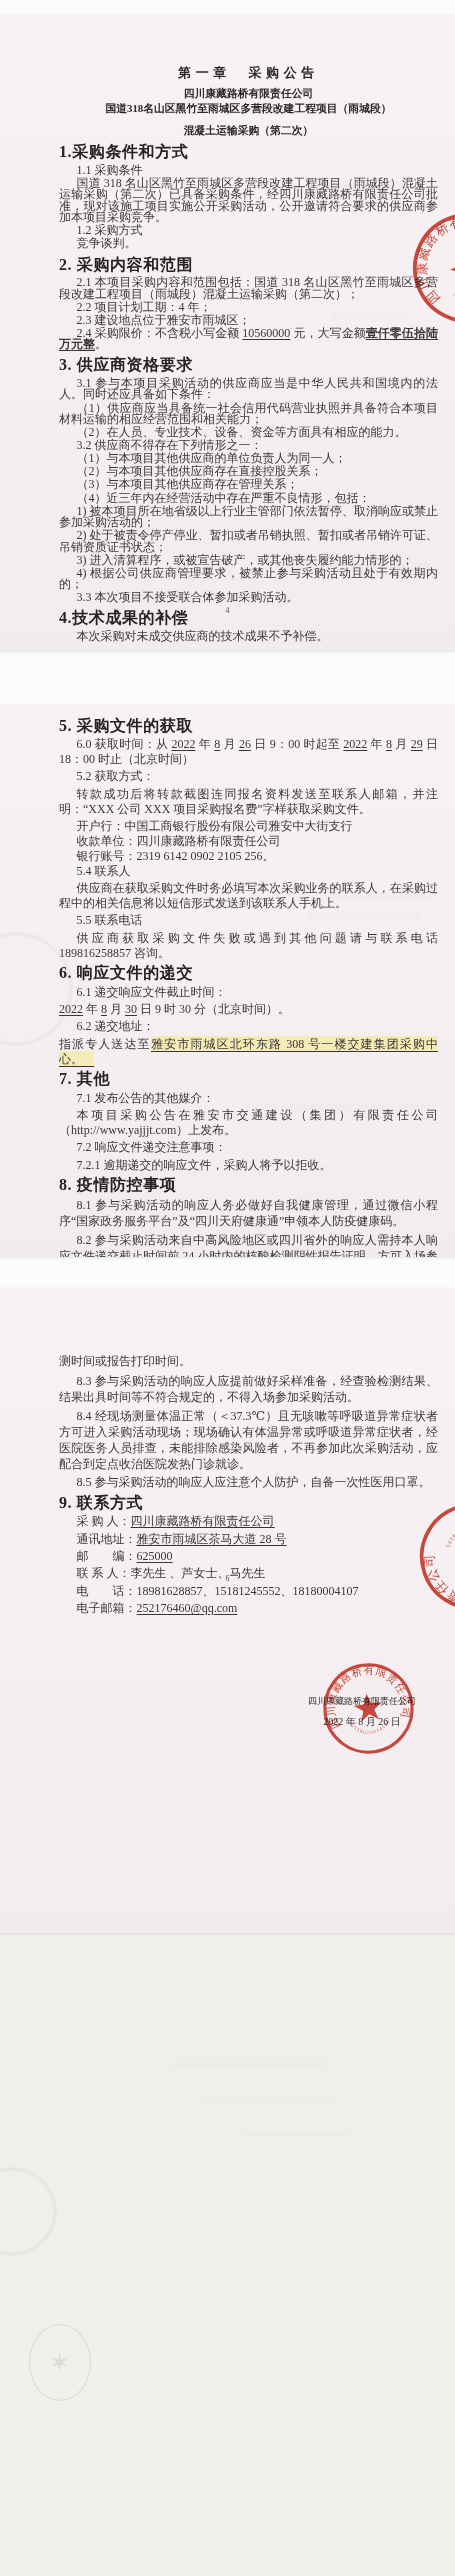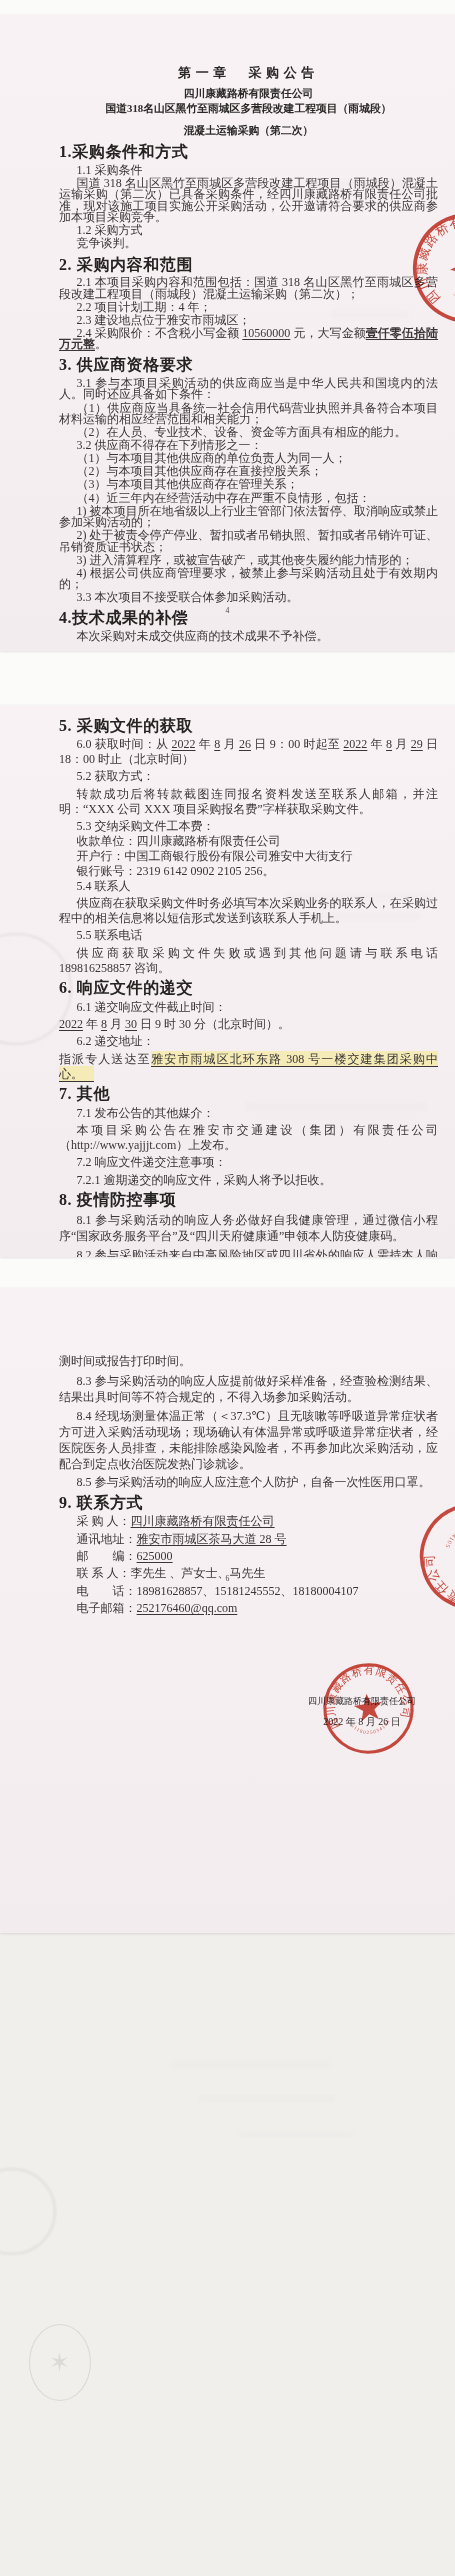--- a/index.html
+++ b/index.html
@@ -114,23 +114,22 @@
         <text font-size="11.5" fill="#c83a2c" letter-spacing="2.5" opacity="0.85"><textPath href="#sealArcB1" startOffset="50%" text-anchor="middle">5118025034105</textPath></text>
       </svg></div>
 </div>
 
 <div class="page" id="page2">
   <div class="page-inner">
       <div class="b-h1"><span>5. 采购文件的获取</span></div>
       <div class="b-sub"><span class="">6.0 获取时间：从 </span><span class="u ">2022</span><span class=""> 年 </span><span class="u ">8</span><span class=""> 月 </span><span class="u ">26</span><span class=""> 日 9：00 时起至 </span><span class="u ">2022</span><span class=""> 年 </span><span class="u ">8</span><span class=""> 月 </span><span class="u ">29</span><span class=""> 日 18：00 时止（北京时间）</span></div>
       <div class="b-sub"><span>5.2 获取方式：</span></div>
       <div class="b-p"><span>转款成功后将转款截图连同报名资料发送至联系人邮箱，并注明：“XXX 公司 XXX 项目采购报名费”字样获取采购文件。</span></div>
-      <div class="b-sub tight"><span>5.3 交纳采购文件工本费：</span></div>
+      <div class="b-sub tight"><span>开户行：中国工商银行股份有限公司雅安中大街支行</span></div>
       <div class="b-sub tight"><span>收款单位：四川康藏路桥有限责任公司</span></div>
-      <div class="b-sub tight"><span>开户行：中国工商银行股份有限公司雅安中大街支行</span></div>
       <div class="b-sub tight"><span>银行账号：2319 6142 0902 2105 256。</span></div>
       <div class="b-sub tight"><span>5.4 联系人</span></div>
       <div class="b-p"><span>供应商在获取采购文件时务必填写本次采购业务的联系人，在采购过程中的相关信息将以短信形式发送到该联系人手机上。</span></div>
       <div class="b-sub"><span>5.5 联系电话</span></div>
       <div class="b-p"><span>供应商获取采购文件失败或遇到其他问题请与联系电话 189816258857 咨询。</span></div>
       <div class="b-h1"><span>6. 响应文件的递交</span></div>
       <div class="b-sub"><span>6.1 递交响应文件截止时间：</span></div>
       <div class="b-flush"><span class="u ">2022</span><span class=""> 年 </span><span class="u ">8</span><span class=""> 月 </span><span class="u ">30</span><span class=""> 日 9 时 30 分（北京时间）。</span></div>
       <div class="b-sub"><span>6.2 递交地址：</span></div>
       <div class="b-flush"><span class="">指派专人送达至</span><span class="hl">雅安市雨城区北环东路 308 号一楼交建集团采购中心。</span></div>

